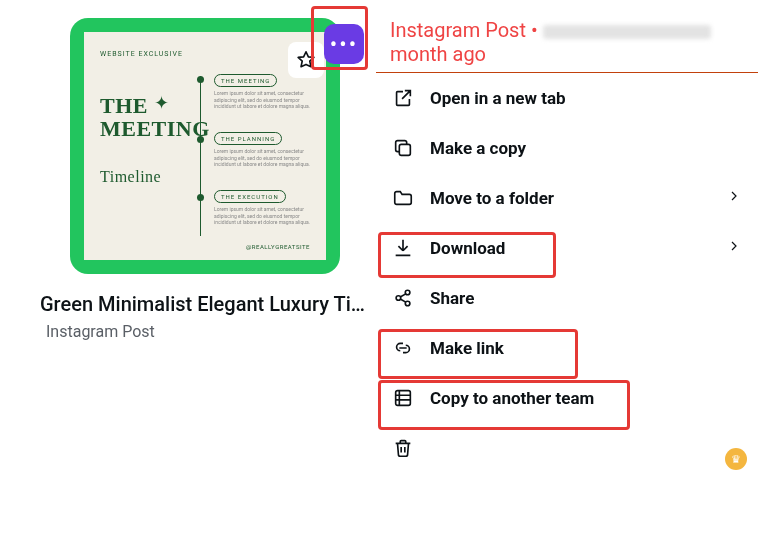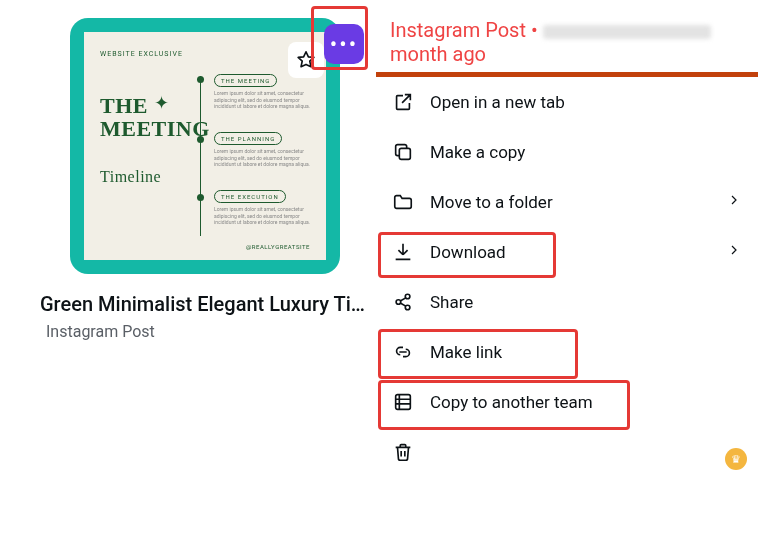--- a/index.html
+++ b/index.html
@@ -16,21 +16,21 @@
   
   .card {
     position: absolute;
     left: 40px;
     top: 18px;
     width: 330px;
   }
   .thumb {
     width: 270px;
     height: 256px;
-    background: #14b8a6;
+    background: #22c55e;
     border-radius: 18px;
     position: relative;
     overflow: hidden;
     margin: 0 auto;
   }
   .thumb-inner {
     position: absolute;
     left: 14px; top: 14px; right: 14px; bottom: 14px;
     background: #f2efe6;
   }
@@ -133,21 +133,22 @@
   }
   .panel-header .blur {
     display:inline-block; width:168px; height:14px;
     background:#e3e3e3; filter:blur(2px); vertical-align:middle;
     border-radius:3px;
   }
   .menu {
     position:absolute;
     left:376px; top:72px;
     width:382px;
-    border-top:5px solid #c2410c;
+    border-top:1px solid #c2410c;
+    font-weight:bold;
   }
   .item {
     display:flex; align-items:center;
     height:50px;
     padding:0 16px;
     font-size:17px;
     color:#0d1216;
     cursor:pointer;
     position:relative;
   }

